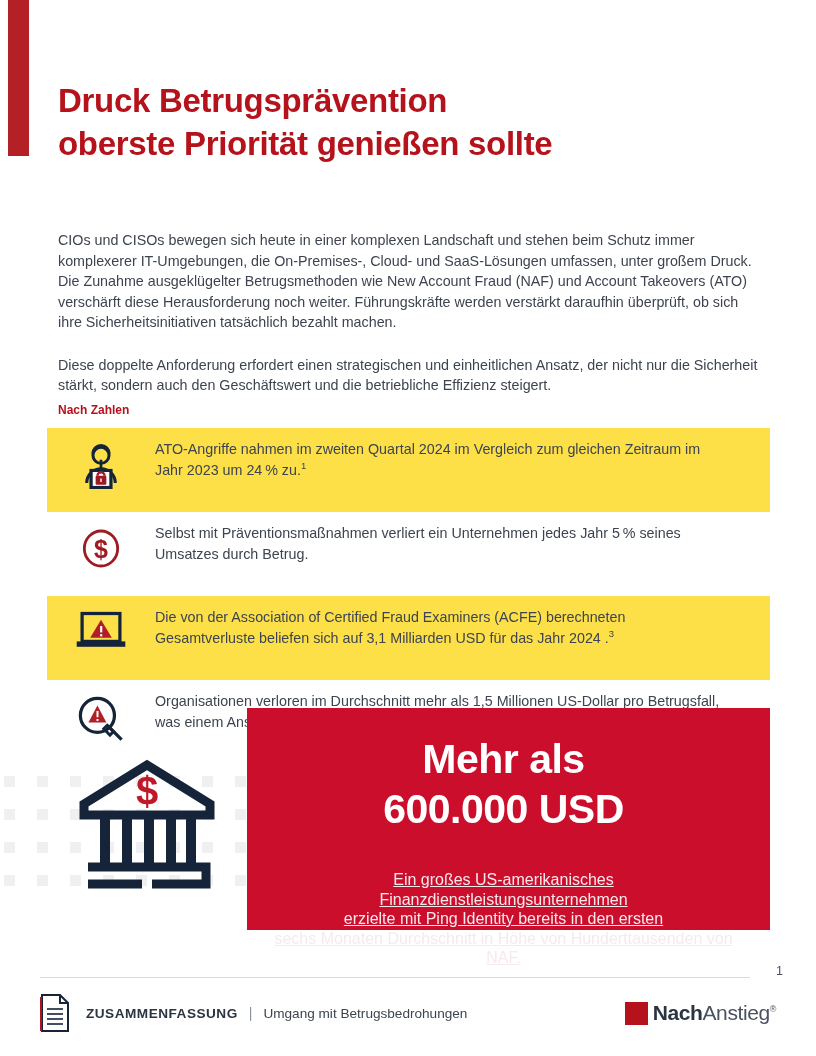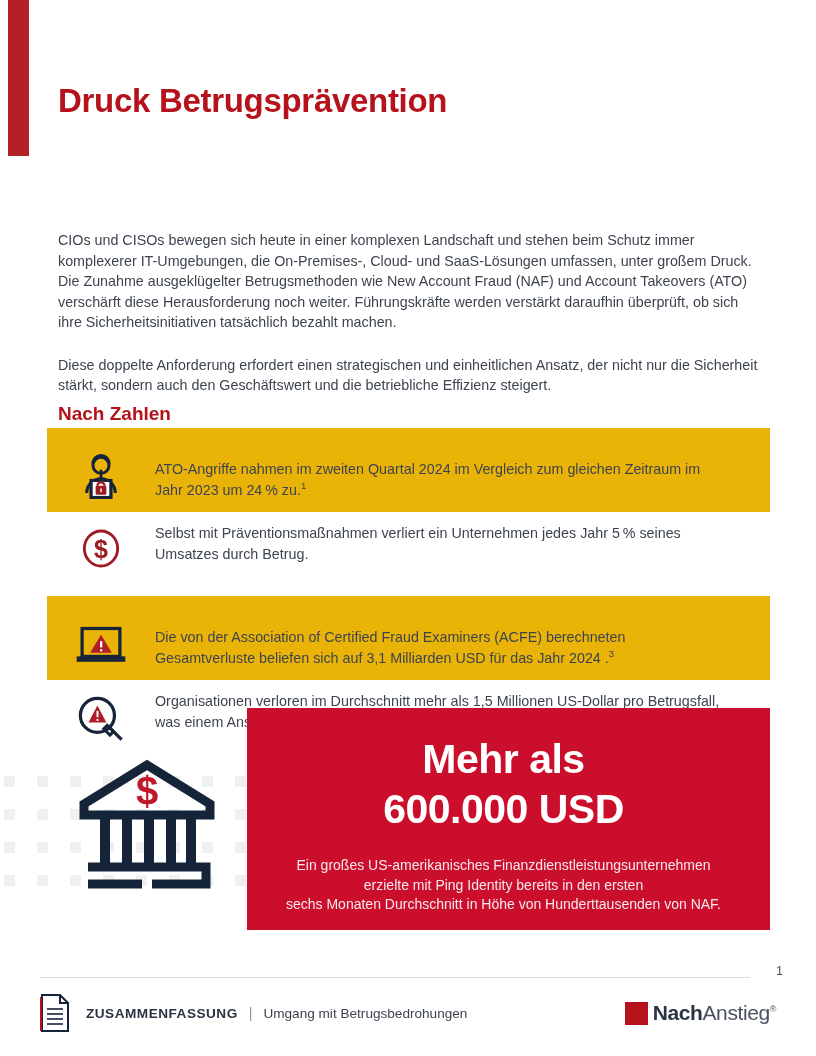--- a/index.html
+++ b/index.html
@@ -70,40 +70,40 @@
     font-size: 14.3px;
     line-height: 20.5px;
     color: #3d4450;
   }
 
   
   .section-title {
     position: absolute;
     left: 58px;
     top: 403px;
-    font-size: 19px;
+    font-size: 12px;
     font-weight: bold;
     color: #b5121b;
   }
 
   
   .stats {
     position: absolute;
     left: 47px;
     top: 428px;
     width: 723px;
   }
   .stat-row {
     display: flex;
     align-items: flex-start;
     min-height: 62px;
     padding: 11px 0 11px 0;
     background: #ffffff;
   }
-  .stat-row.shaded { background: #eab308; align-items: flex-end; }
+  .stat-row.shaded { background: #fde047; }
   .stat-icon {
     flex: 0 0 108px;
     display: flex;
     align-items: center;
     justify-content: center;
     padding-top: 2px;
   }
   .stat-text {
     flex: 1 1 auto;
     padding-right: 46px;
@@ -130,24 +130,25 @@
     box-sizing: border-box;
     padding: 26px 30px 0 20px;
   }
   .callout-big {
     font-size: 41px;
     font-weight: bold;
     line-height: 50px;
     letter-spacing: -0.5px;
   }
   .callout-sub {
-    margin-top: 22px;
-    font-size: 14px;
+    margin-top: 36px;
+    font-size: 16px;
     line-height: 19.5px;
     color: #f7e9ec;
+    text-decoration: underline;
   }
 
   
   .bank-icon {
     position: absolute;
     left: 74px;
     top: 757px;
     width: 146px;
     height: 136px;
   }
@@ -253,20 +254,21 @@
     <i style="left: 70px; top: 103px;"></i>
     <i style="left: 103px; top: 103px;"></i>
     <i style="left: 136px; top: 103px;"></i>
     <i style="left: 169px; top: 103px;"></i>
     <i style="left: 202px; top: 103px;"></i>
     <i style="left: 235px; top: 103px;"></i>
   </div>
 
 <h1 class="headline">
   <span class="l1">Druck Betrugsprävention</span>
+  <span class="l2">oberste Priorität genießen sollte</span>
 </h1>
 
 <div class="intro">
   <p>CIOs und CISOs bewegen sich heute in einer komplexen Landschaft und stehen beim Schutz immer komplexerer IT-Umgebungen, die On-Premises-, Cloud- und SaaS-Lösungen umfassen, unter großem Druck. Die Zunahme ausgeklügelter Betrugsmethoden wie New Account Fraud (NAF) und Account Takeovers (ATO) verschärft diese Herausforderung noch weiter. Führungskräfte werden verstärkt daraufhin überprüft, ob sich ihre Sicherheitsinitiativen tatsächlich bezahlt machen.</p>
   <p>Diese doppelte Anforderung erfordert einen strategischen und einheitlichen Ansatz, der nicht nur die Sicherheit stärkt, sondern auch den Geschäftswert und die betriebliche Effizienz steigert.</p>
 </div>
 
 <div class="section-title">Nach Zahlen</div>
 
 <div class="stats" id="stats">

